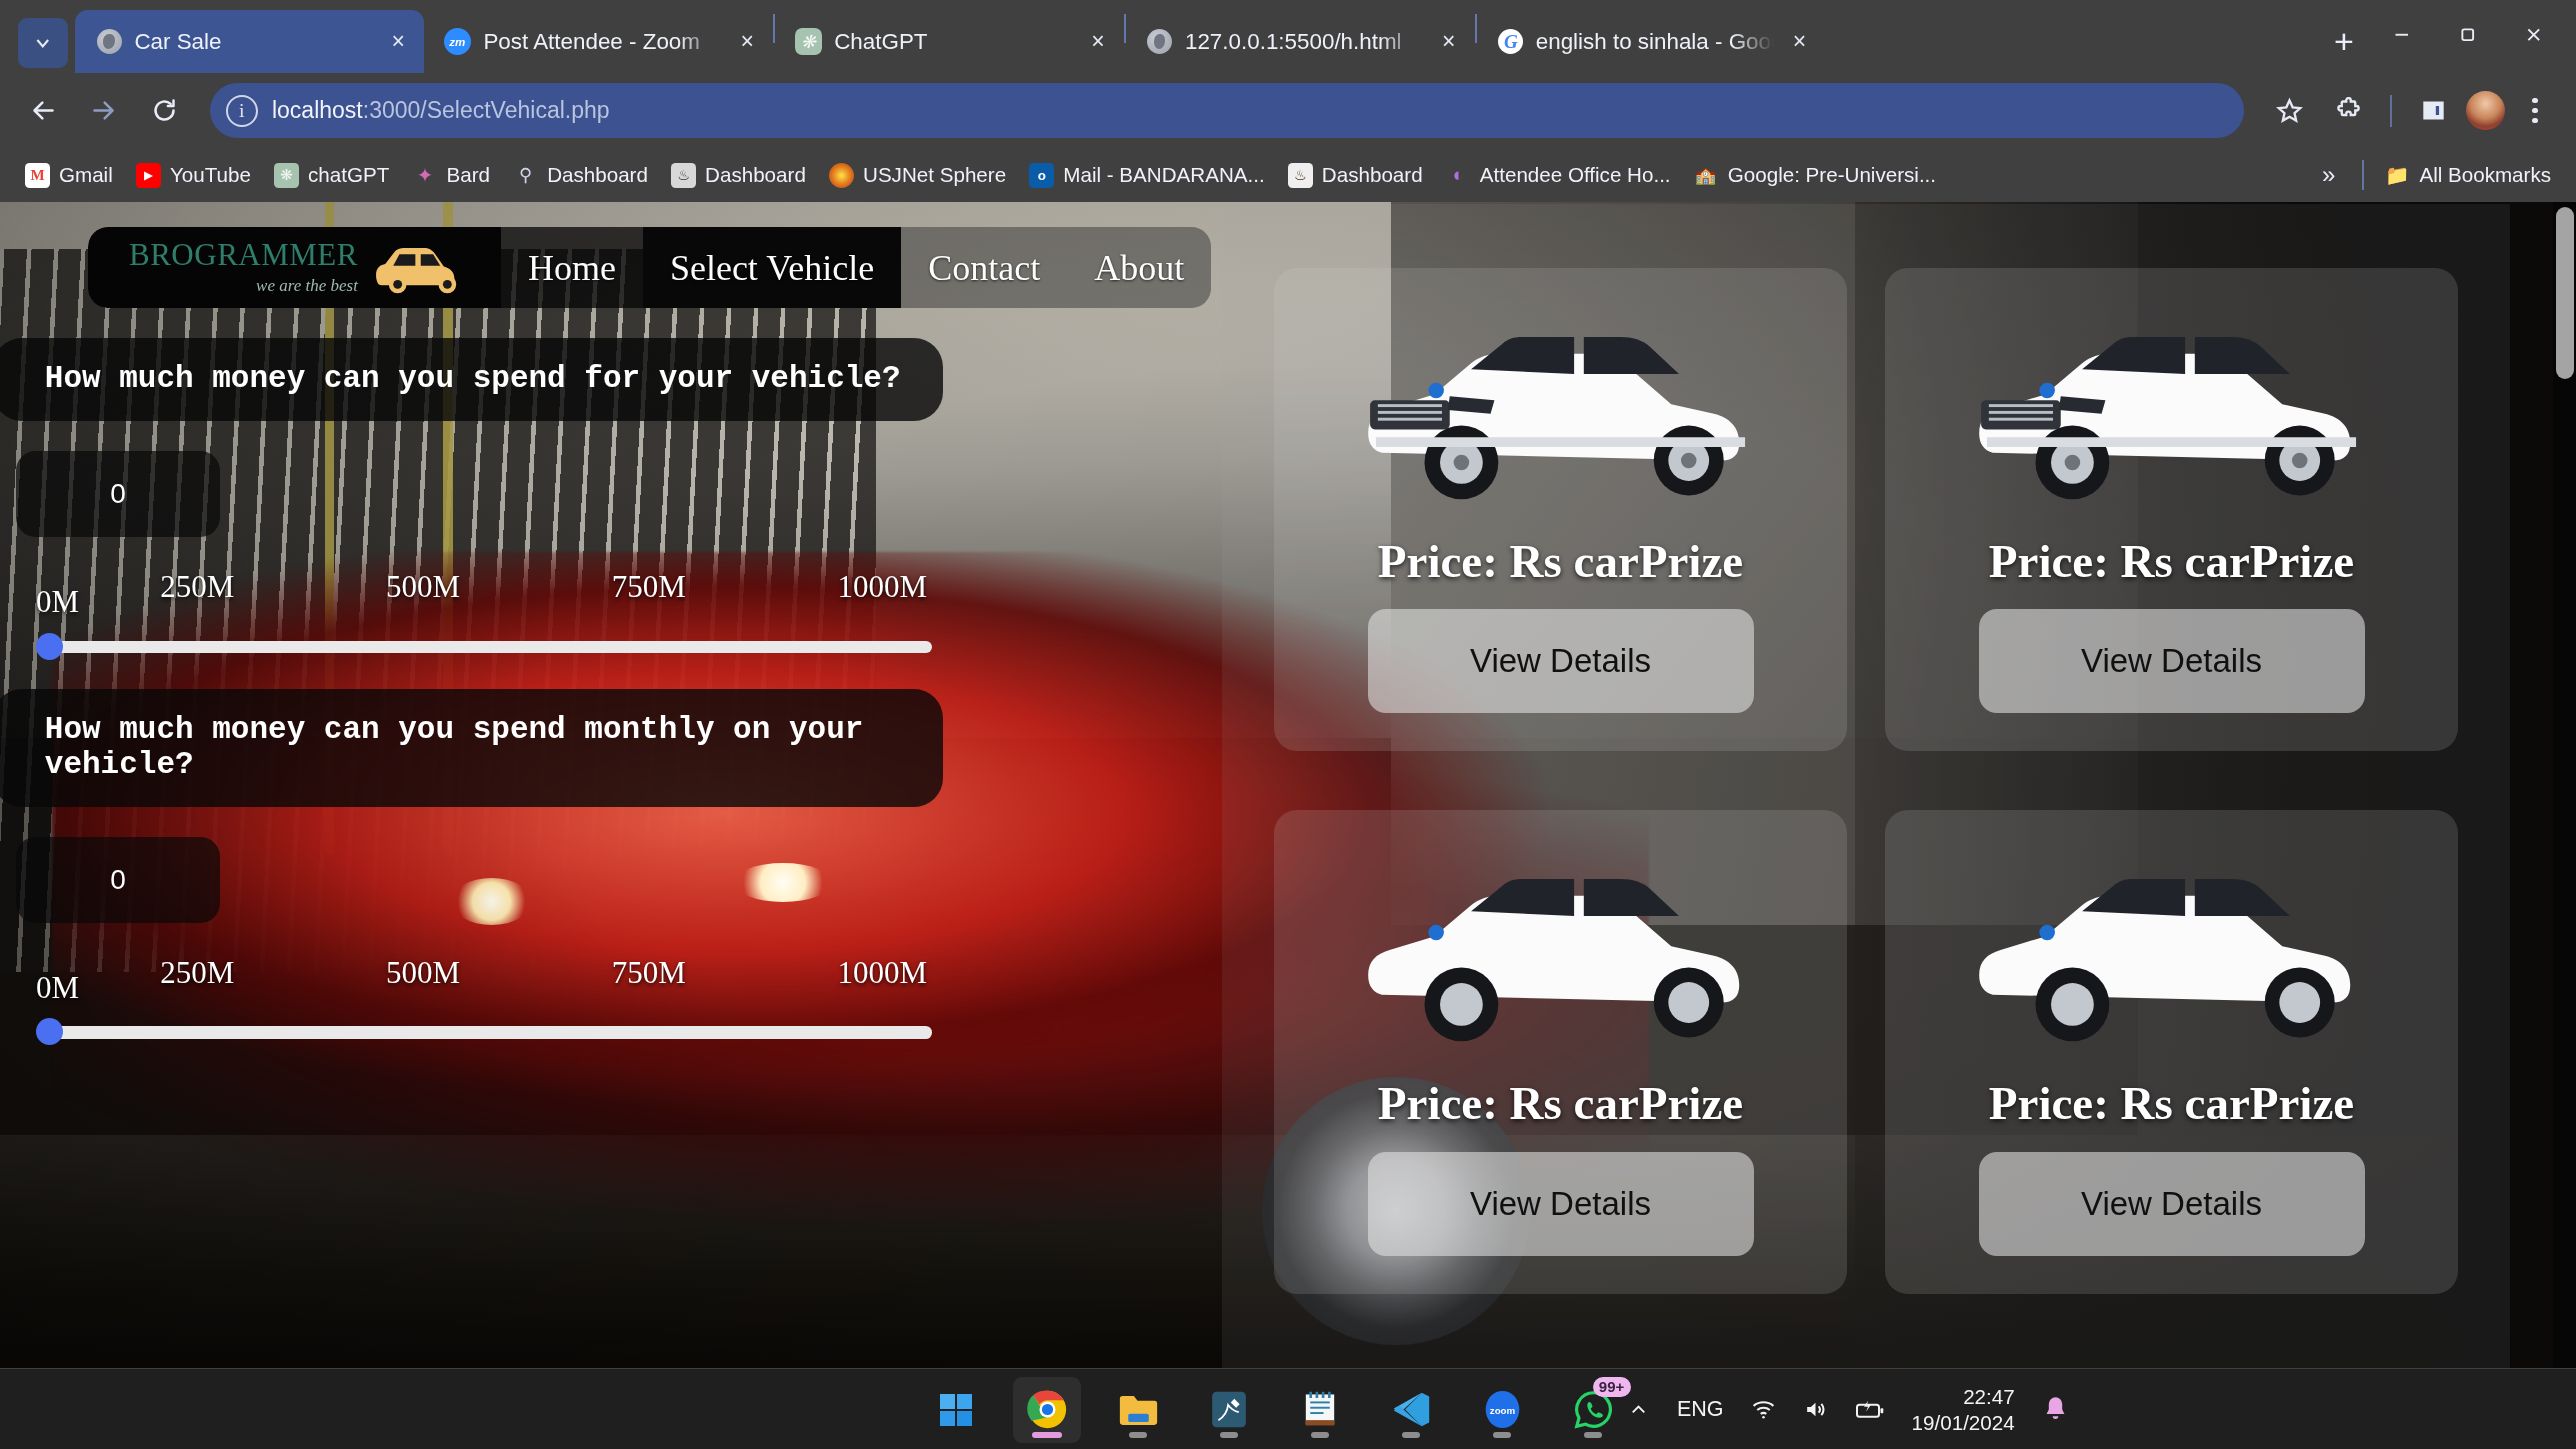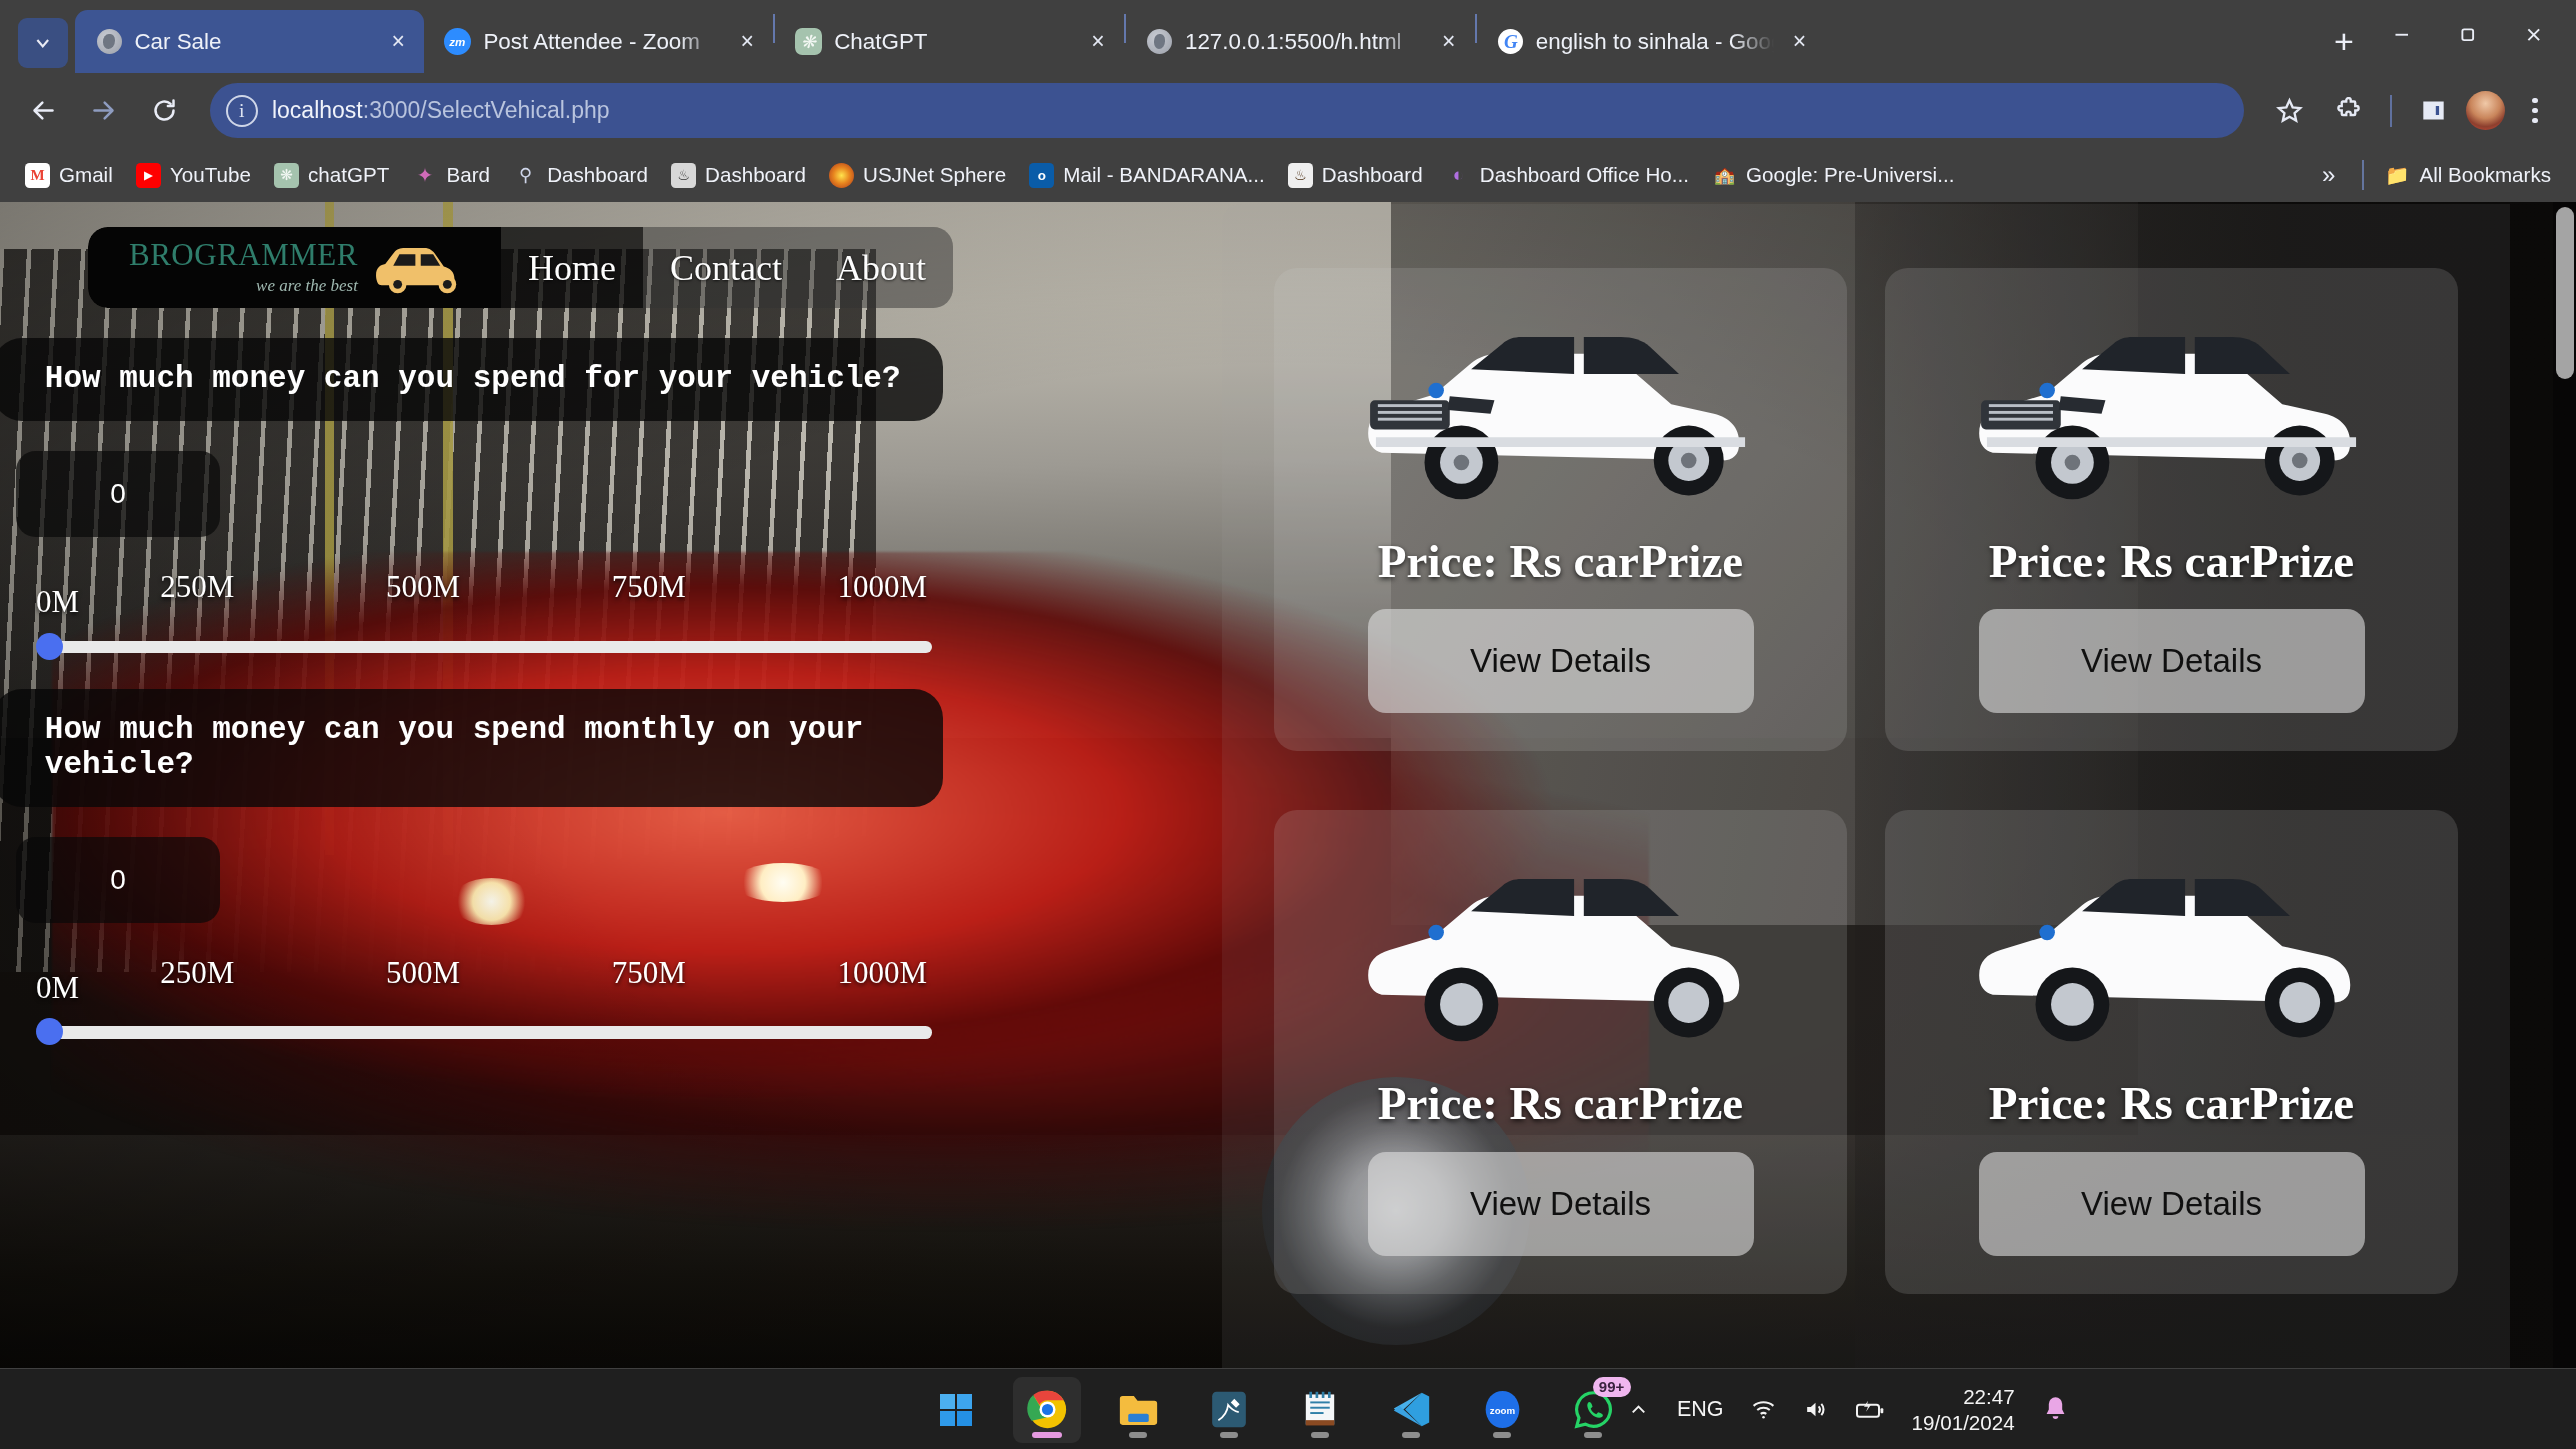--- a/index.html
+++ b/index.html
@@ -379,21 +379,21 @@
     <div class="bm">
       <span class="bmic" style="background:#0a5ca8;color:#fff;font-size:13.4px;font-weight:700;">o</span>
       <span class="lbl">Mail - BANDARANA...</span>
     </div>
     <div class="bm">
       <span class="bmic" style="background:#efefef;color:#4a2d12;font-size:14.3px;">♨</span>
       <span class="lbl">Dashboard</span>
     </div>
     <div class="bm">
       <span class="bmic" style="color:#b06fe0;font-size:19px;">◐</span>
-      <span class="lbl">Dashboard Office Ho...</span>
+      <span class="lbl">Attendee Office Ho...</span>
     </div>
     <div class="bm">
       <span class="bmic" style="color:#e2812f;font-size:17px;">🏫</span>
       <span class="lbl">Google: Pre-Universi...</span>
     </div>
 
     <div class="bm-spacer"></div>
     <div class="chev2">»</div>
     <div class="bm-div"></div>
     <div class="bm">
@@ -433,20 +433,21 @@
             <path d="M60 16h14l8 13H60z" fill="#1b1b1b"></path>
             <circle cx="34" cy="50" r="10" fill="#f0c06a"></circle>
               <circle cx="34" cy="50" r="5" fill="#1b1b1b"></circle>
             <circle cx="90" cy="50" r="10" fill="#f0c06a"></circle>
               <circle cx="90" cy="50" r="5" fill="#1b1b1b"></circle>
           </svg>
         </span>
       </div>
       <div class="navitems">
         <div class="navlink first">Home</div>
+        <div class="navlink active">Select Vehicle</div>
         <div class="navlink plain">Contact</div>
         <div class="navlink plain">About</div>
       </div>
     </div>
 
     <div class="filters">
 
       <div>
         <div class="qbox">
           <span class="qtext">How much money can you spend for your vehicle?</span>

